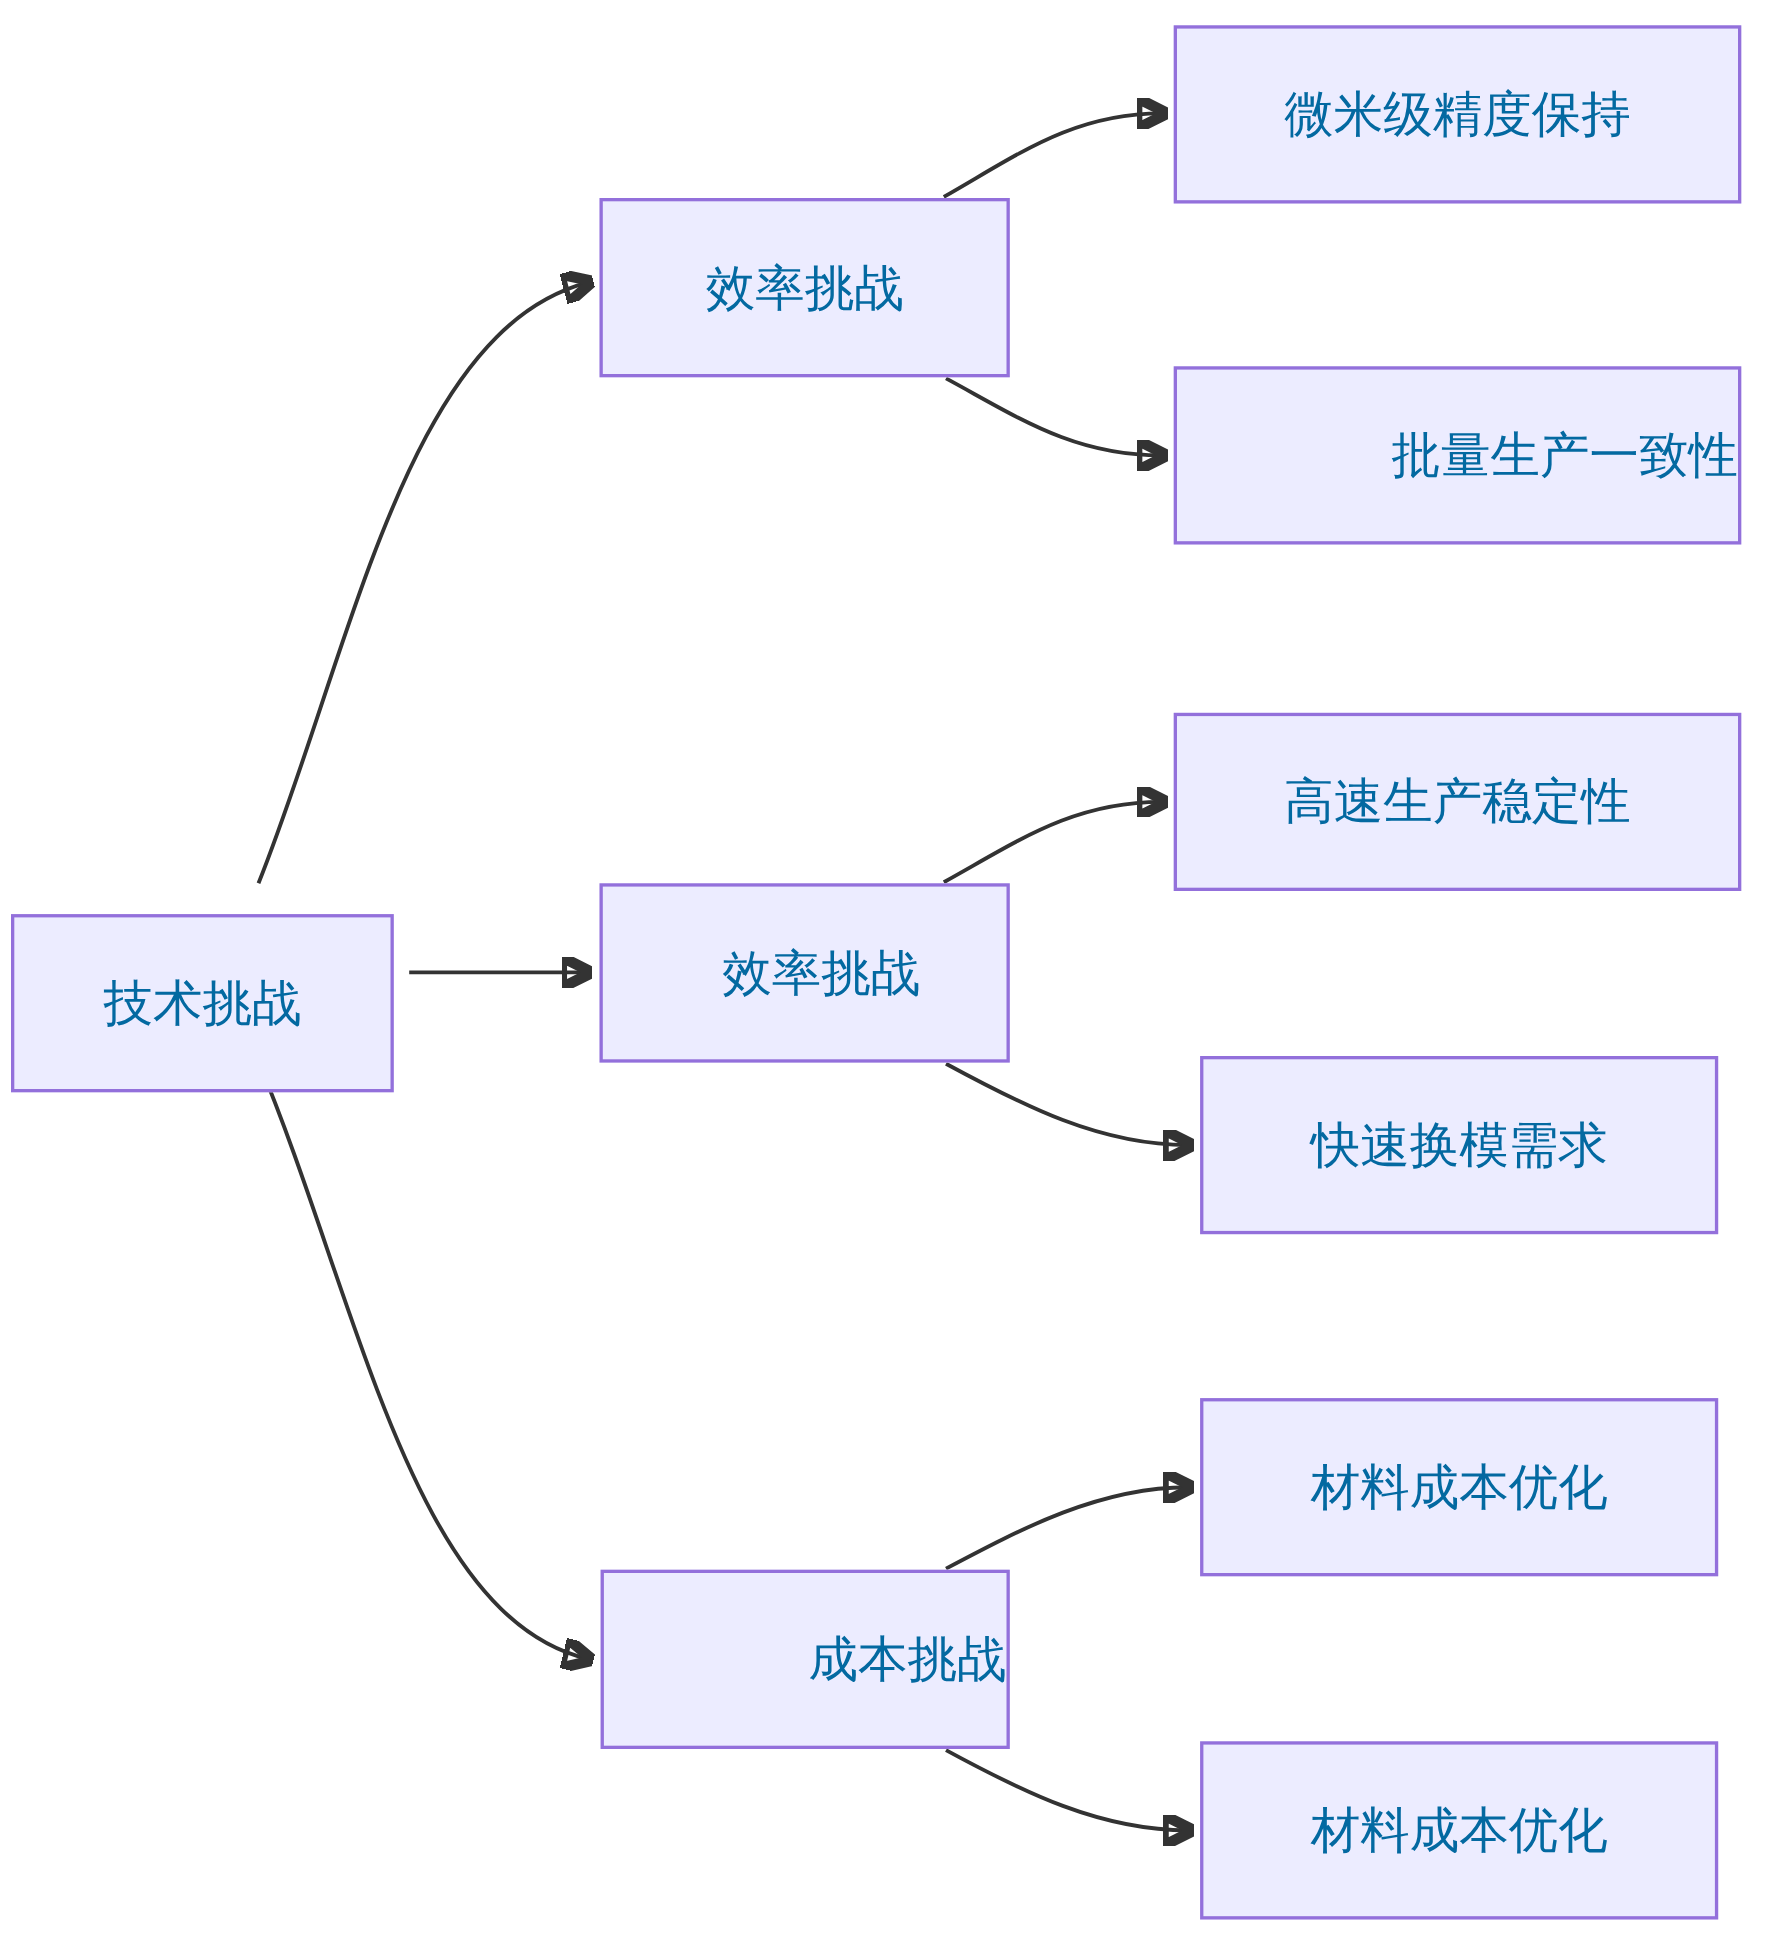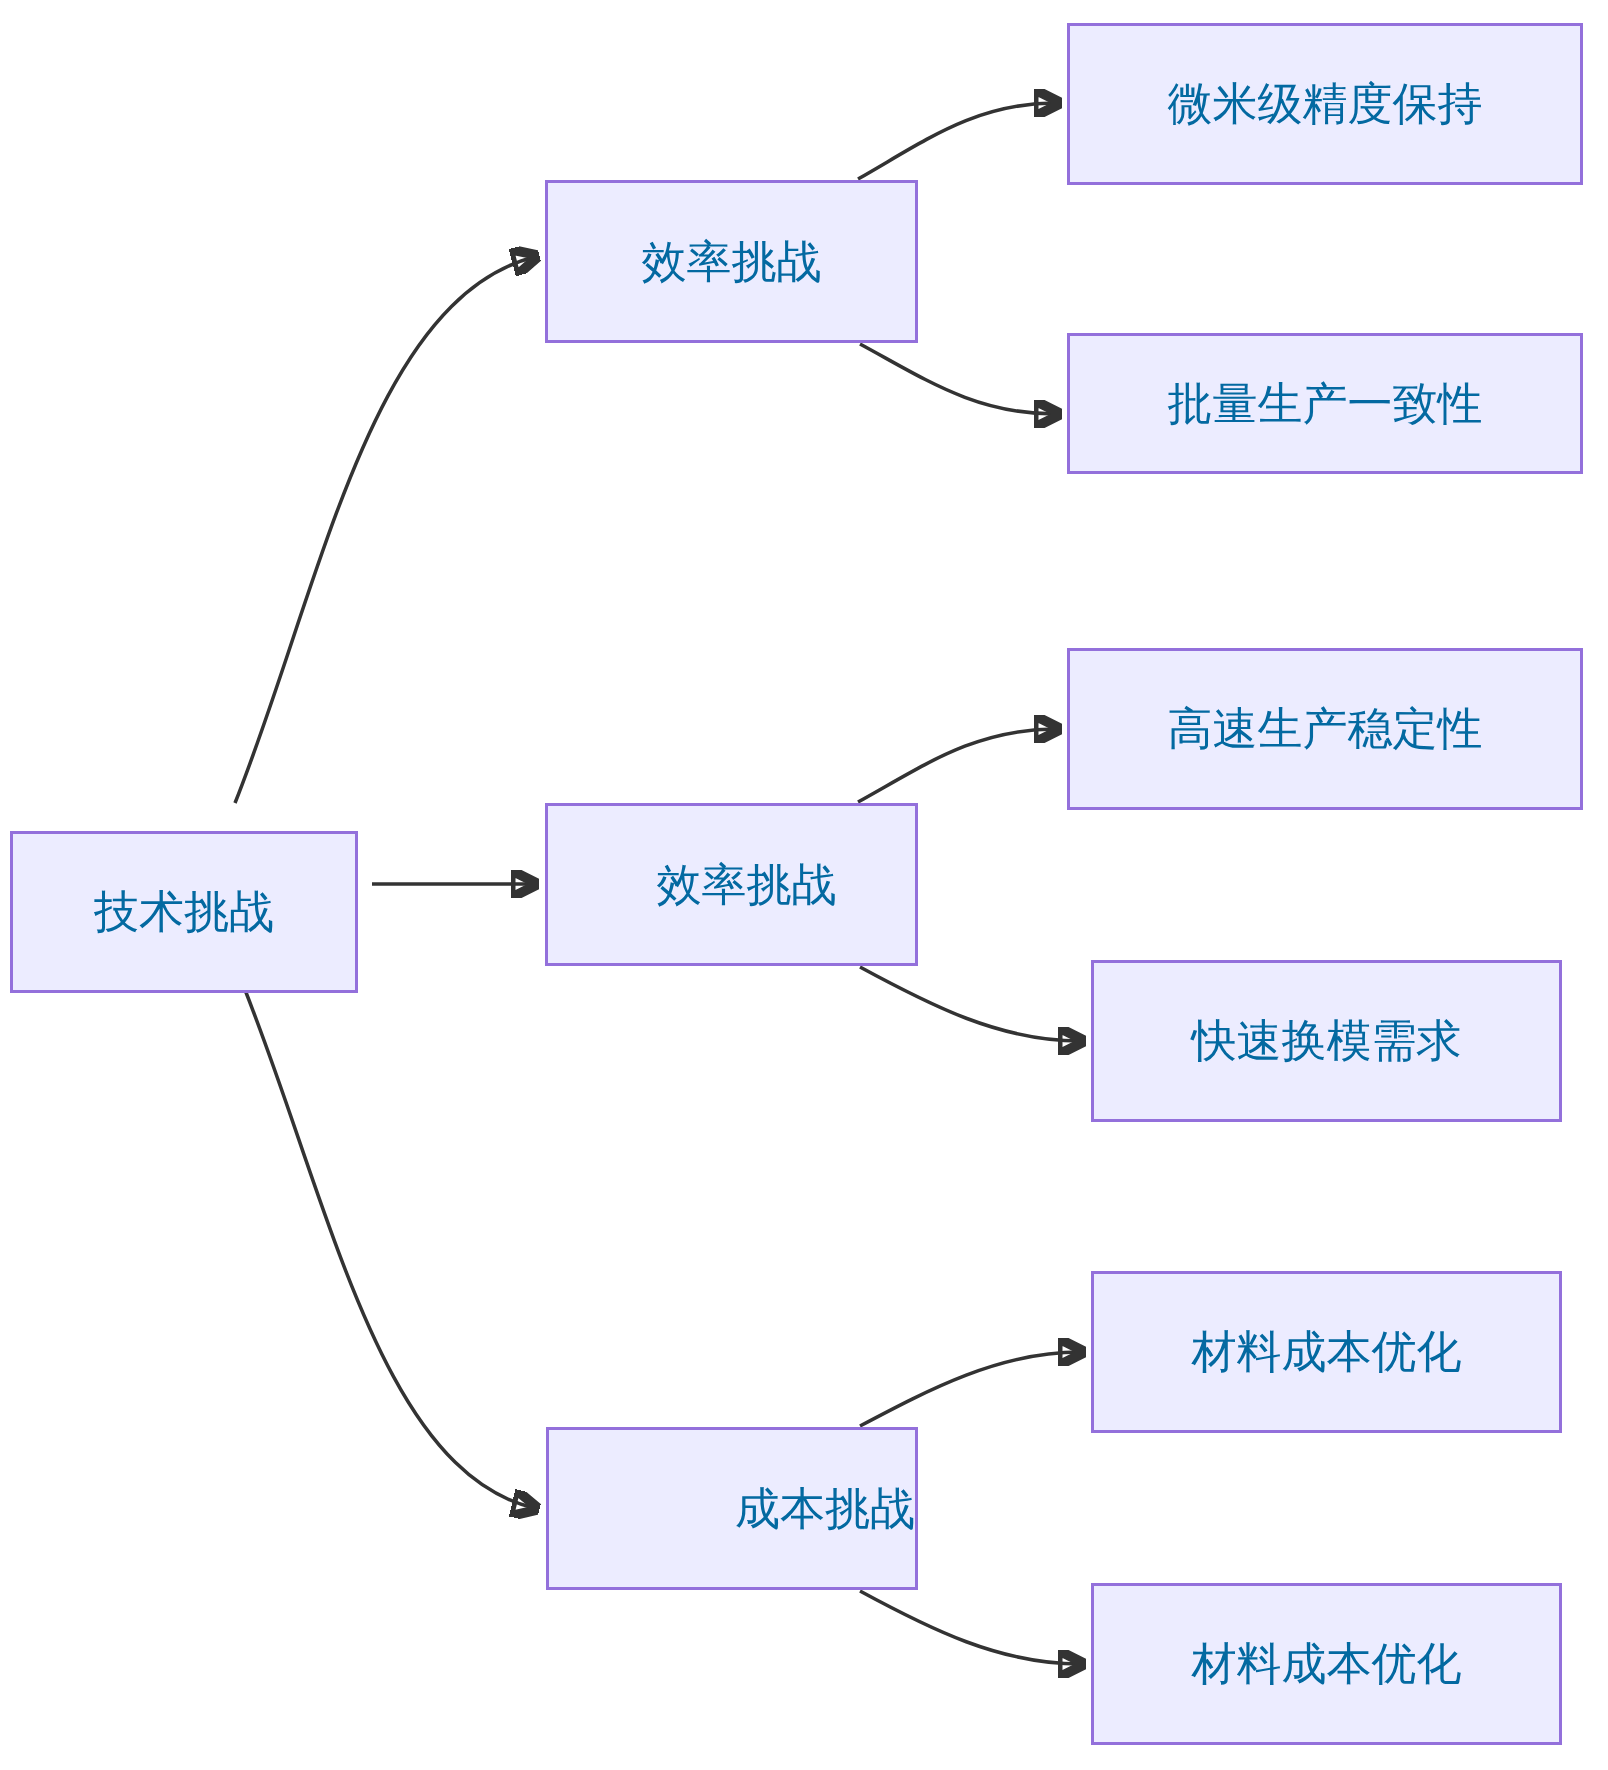--- a/index.html
+++ b/index.html
@@ -81,21 +81,21 @@
   </div>
 
   <div class="node" style="left:546px; top:1427px; width:372px; height:163px;justify-content:flex-end;">
     <span class="label">成本挑战</span>
   </div>
 
   <div class="node" style="left:1067px; top:23px; width:516px; height:162px;">
     <span class="label">微米级精度保持</span>
   </div>
 
-  <div class="node" style="left:1067px; top:333px; width:516px; height:141px;">
+  <div class="node" style="left:1067px; top:333px; width:516px; height:162px;justify-content:flex-end;">
     <span class="label">批量生产一致性</span>
   </div>
 
   <div class="node" style="left:1067px; top:648px; width:516px; height:162px;align-items:center;">
     <span class="label">高速生产稳定性</span>
   </div>
 
   <div class="node" style="left:1091px; top:960px; width:471px; height:162px;">
     <span class="label">快速换模需求</span>
   </div>

